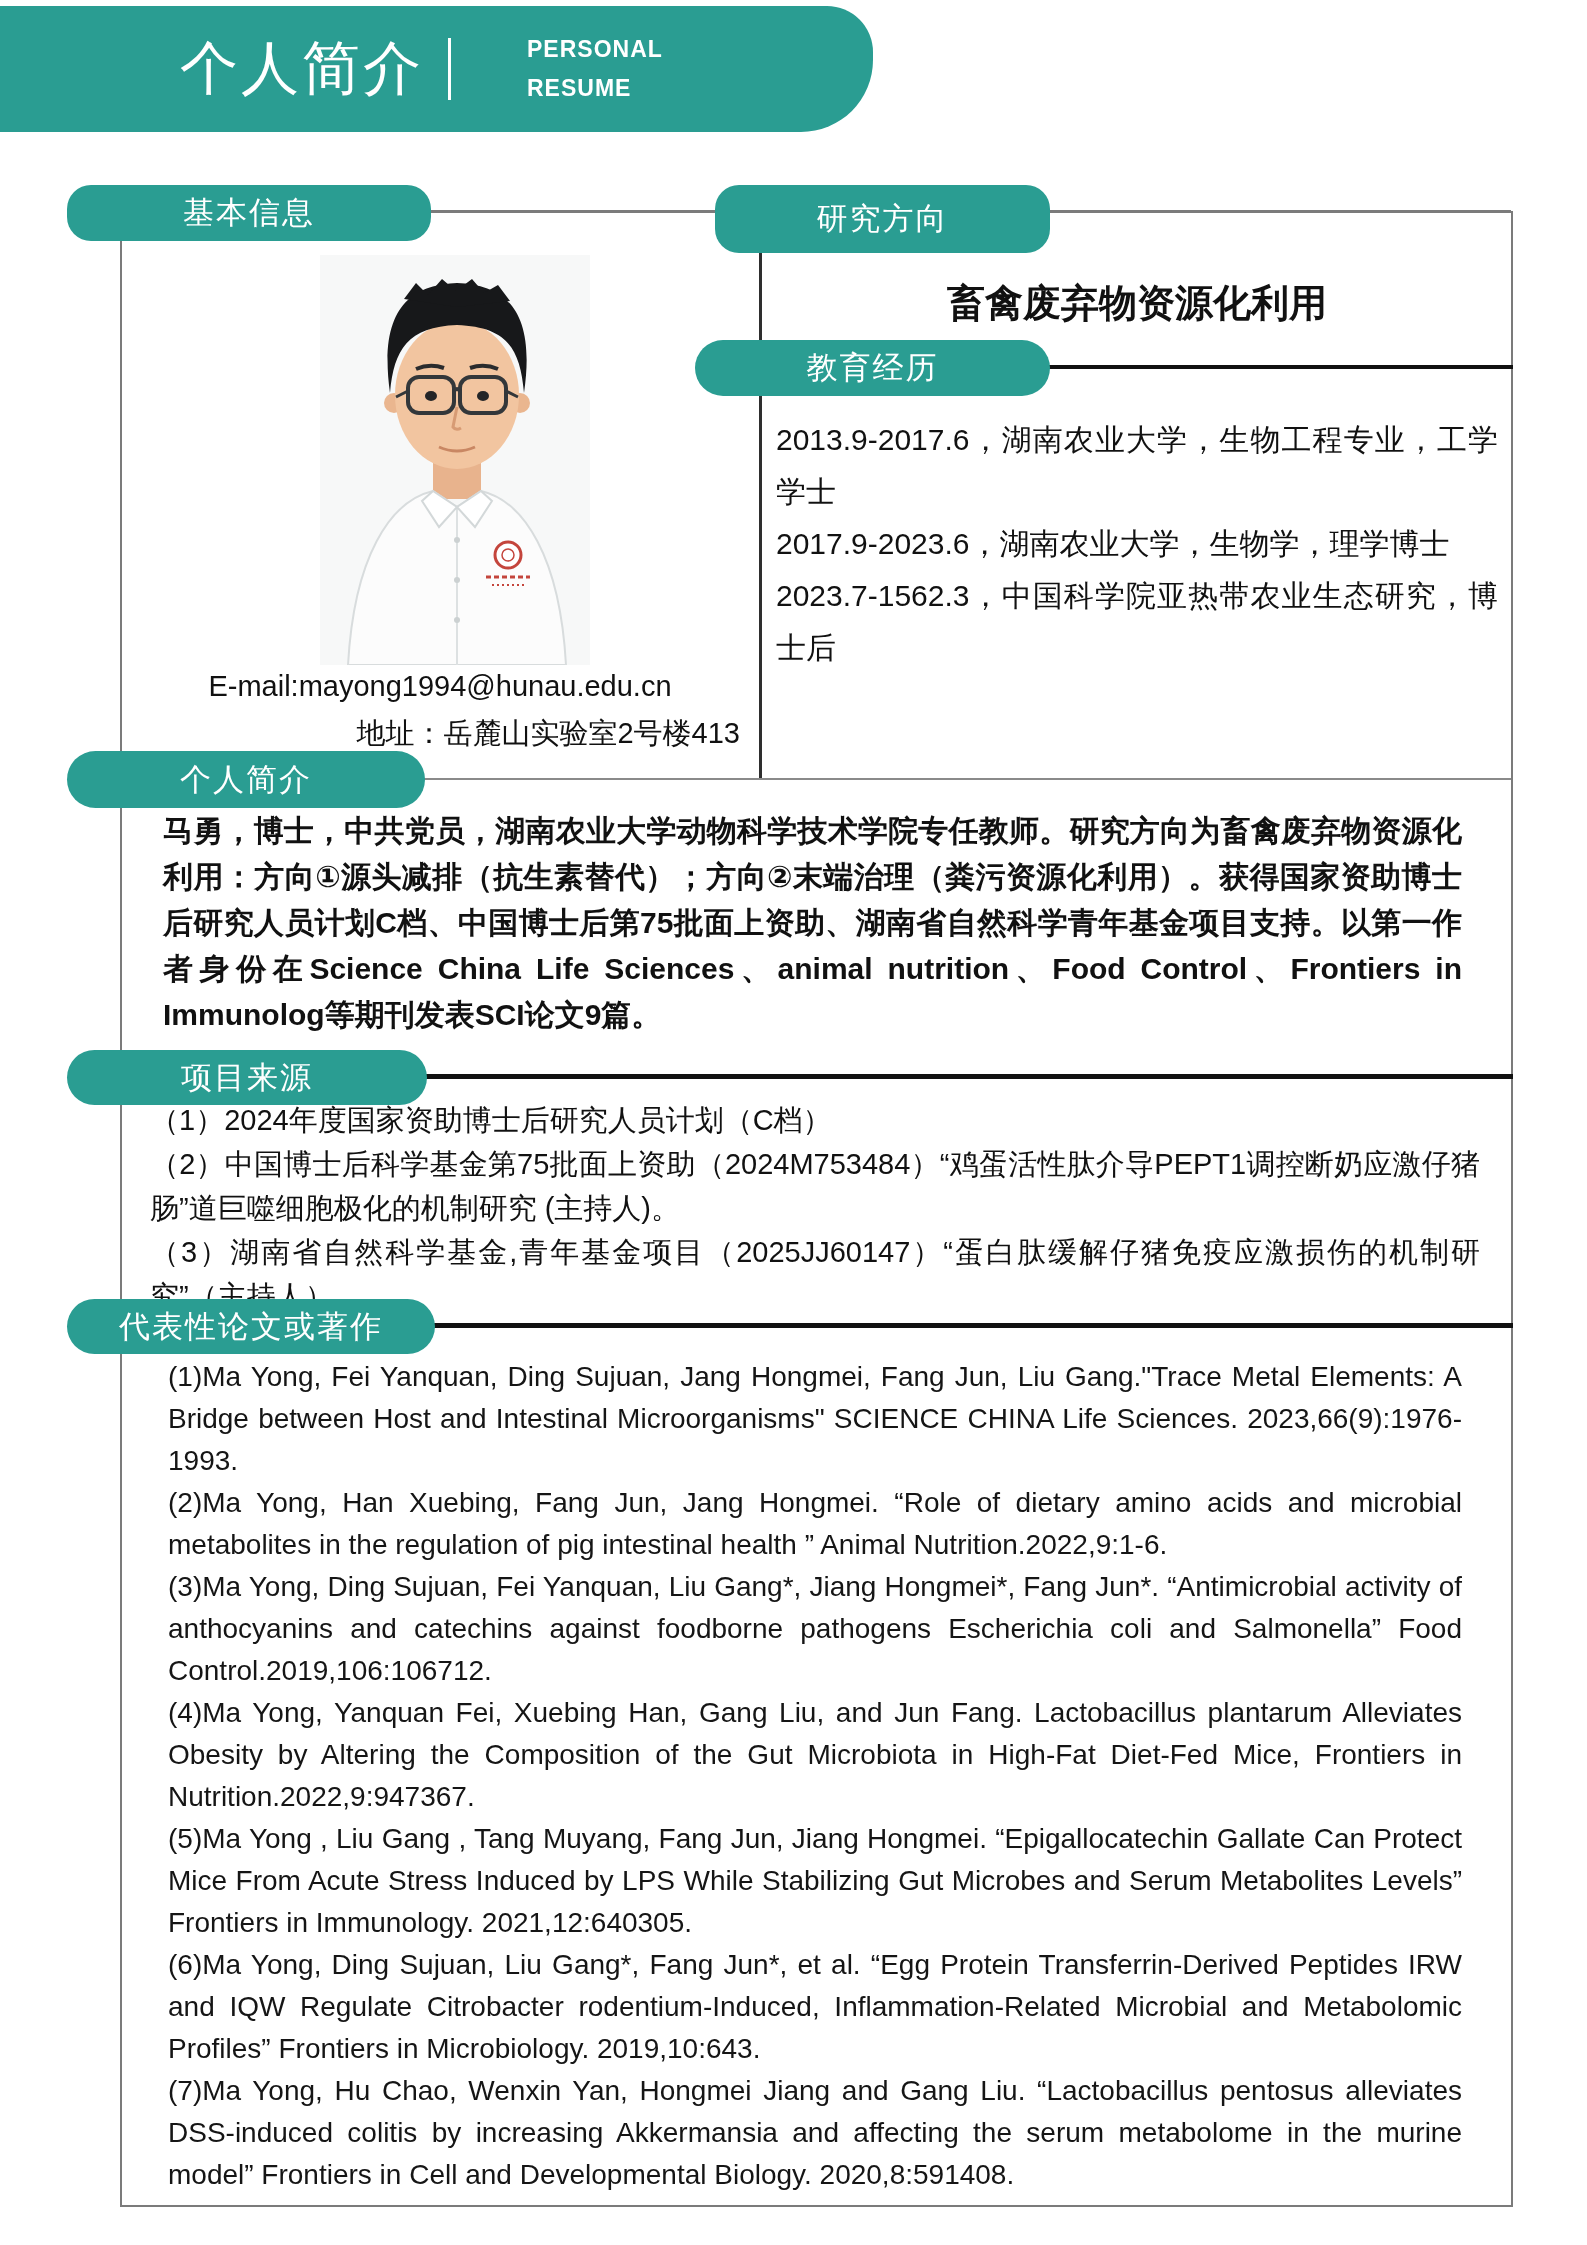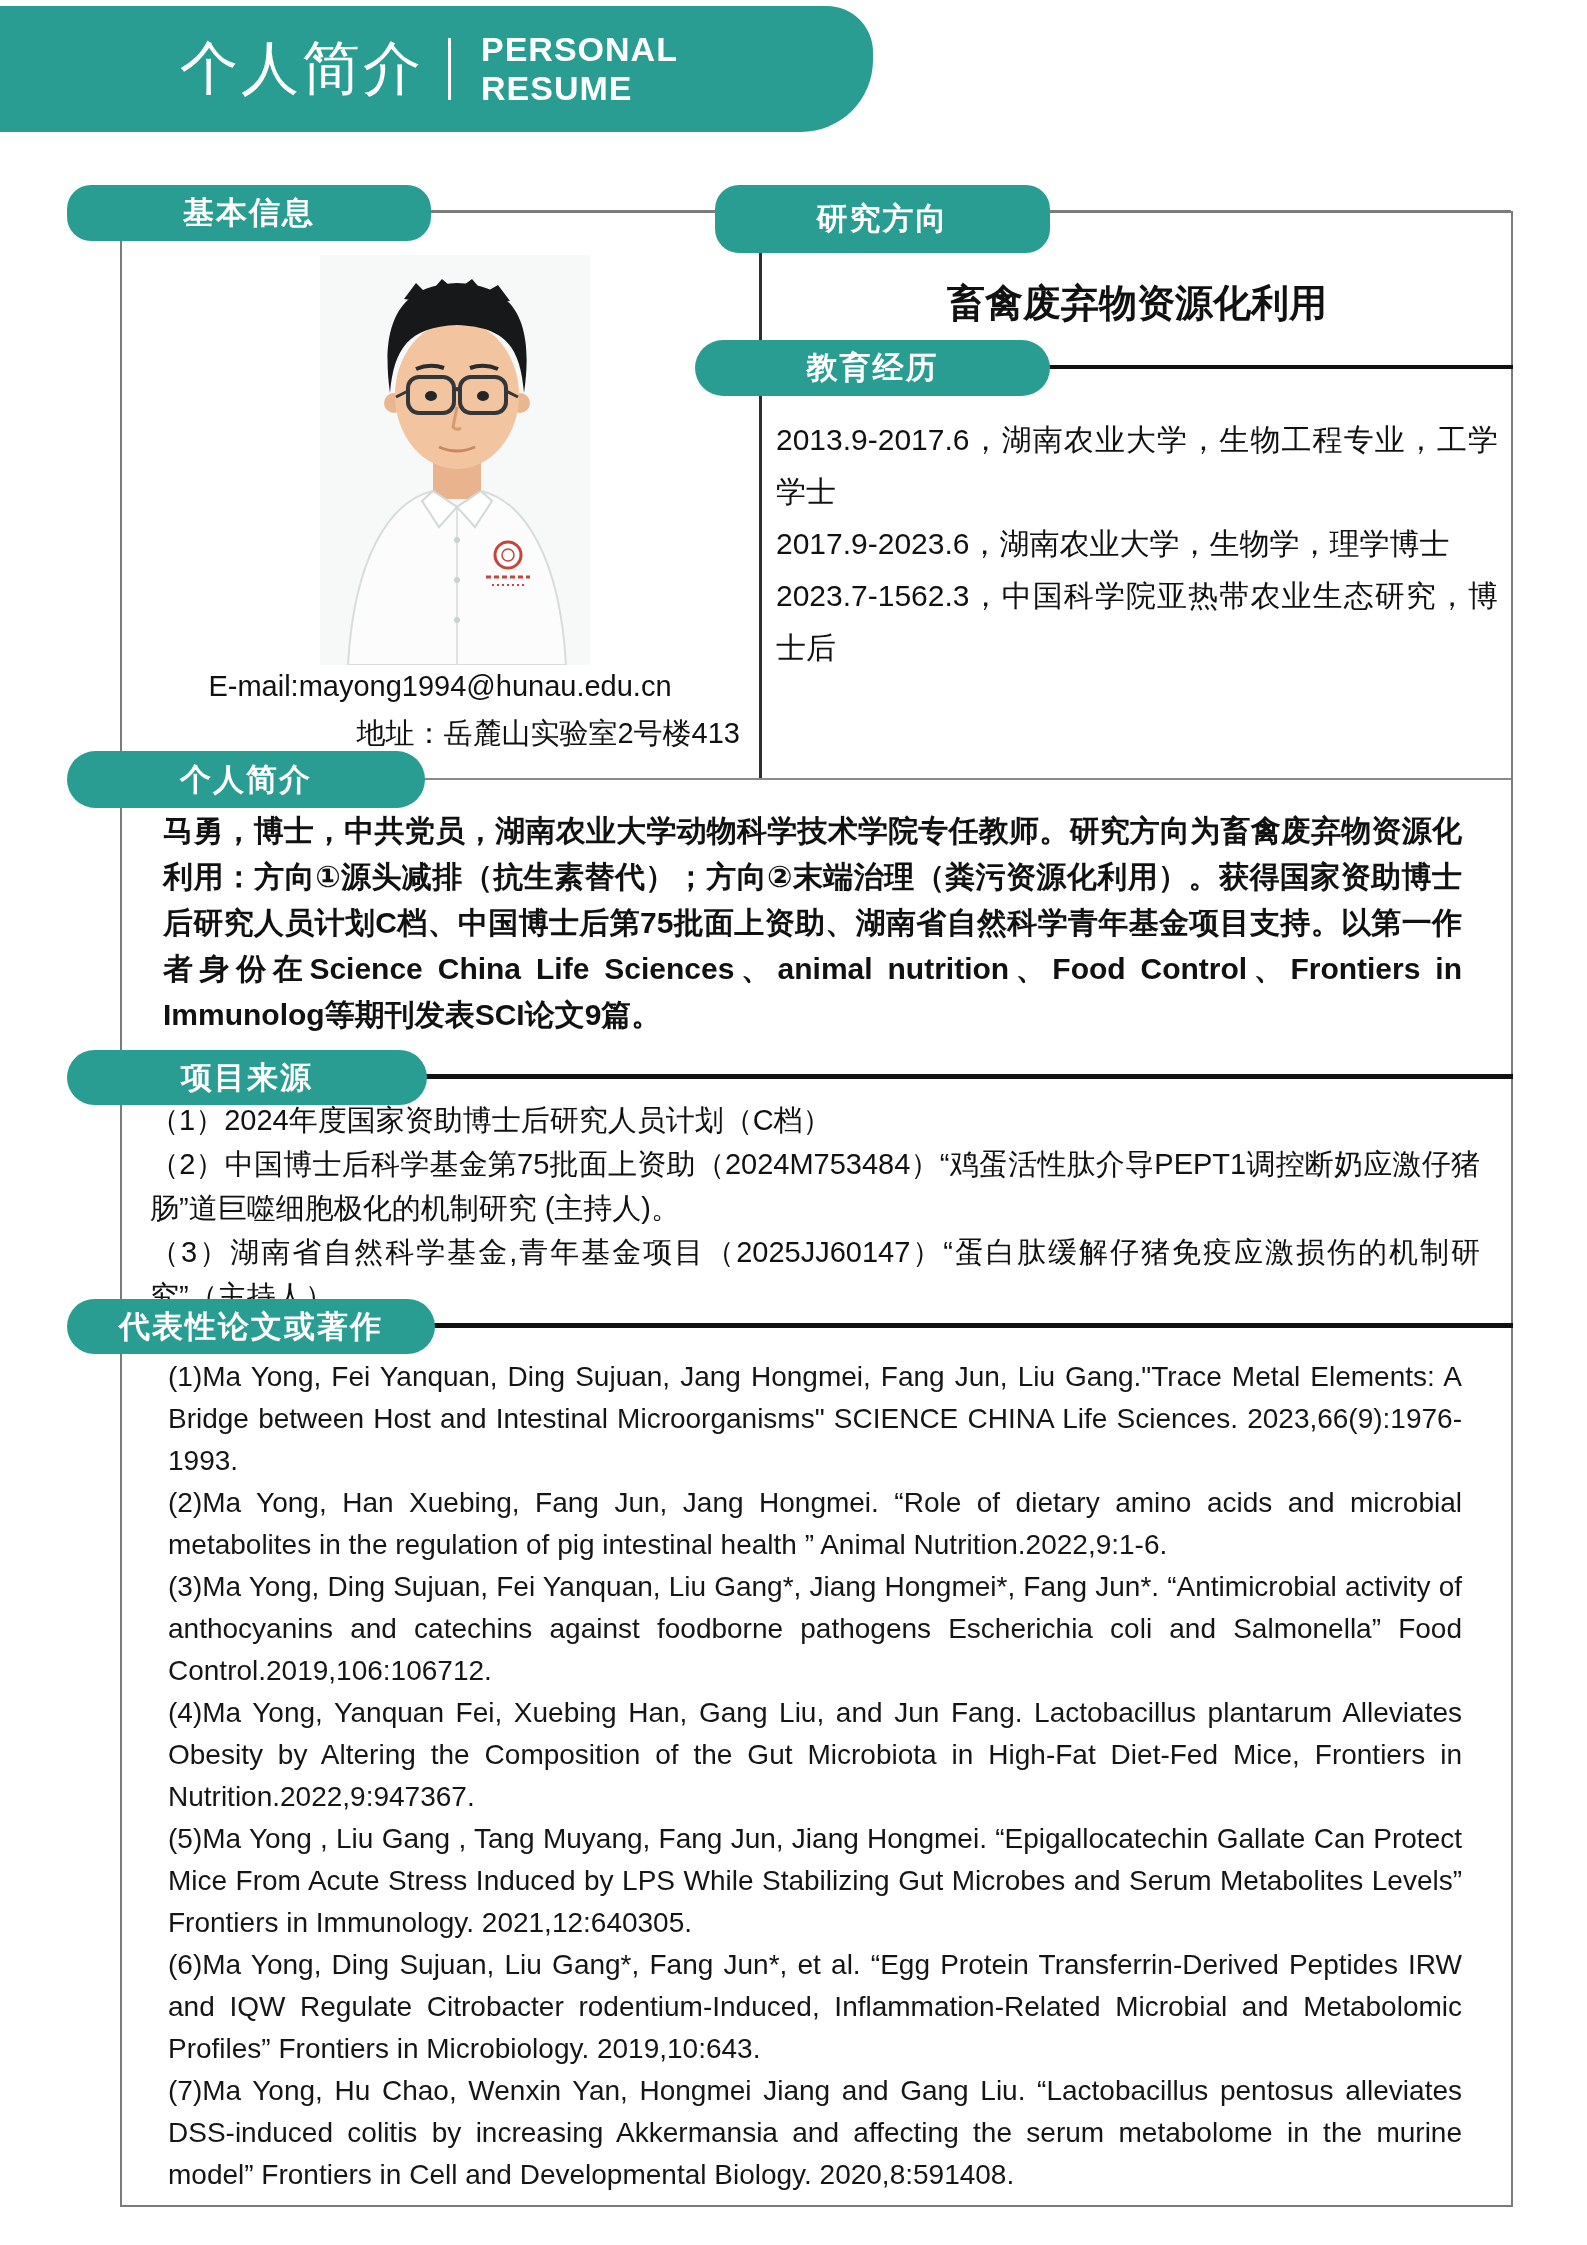--- a/index.html
+++ b/index.html
@@ -12,37 +12,37 @@
     overflow:hidden;
   }
   
   .header-block {
     position:absolute; left:0; top:6px; width:873px; height:126px;
     background:var(--teal); border-radius:0 46px 72px 0;
     display:flex; align-items:center; z-index:6;
   }
   .header-cn { margin-left:180px; font-size:58px; color:#fff; letter-spacing:3px; font-weight:400; }
   .header-divider { width:3px; height:62px; background:#fff; margin:0 30px 0 24px; }
-  .header-en { color:#fff; font-weight:700; font-size:34px; line-height:39px; letter-spacing:1px; }
+  .header-en { color:#fff; font-weight:700; font-size:23px; line-height:39px; letter-spacing:1px;margin-left:46px; }
   
   .outer-box {
     position:absolute; left:120px; top:211px; width:1393px; height:1996px;
     border:2px solid #7b7b7b; z-index:0;
   }
   .v-divider { position:absolute; left:759px; top:211px; width:3px; height:567px; background:#2e2e2e; z-index:1; }
   .hline { position:absolute; z-index:1; }
   .line-top-upper   { left:122px; top:210px; width:1389px; height:2px; background:#7b7b7b; }
   .line-profile-top { left:122px; top:778px; width:1389px; height:2px; background:#8a8a8a; }
   .line-edu      { left:761px; top:365px;  width:752px; height:4px; background:#111; }
   .line-projects { left:425px; top:1074px; width:1088px; height:5px; background:#111; }
   .line-papers   { left:432px; top:1323px; width:1081px; height:5px; background:#111; }
   
   .pill {
     position:absolute; background:var(--teal); color:#fff;
-    font-weight:700; font-size:31px; letter-spacing:2px;
+    font-weight:400; font-size:31px; letter-spacing:2px;
     display:flex; align-items:center; justify-content:center;
     z-index:5;
   }
   .pill-basic    { left:67px;  top:185px;  width:364px; height:56px; border-radius:24px; }
   .pill-research { left:715px; top:185px;  width:335px; height:68px; border-radius:24px; }
   .pill-edu      { left:695px; top:340px;  width:355px; height:56px; border-radius:28px; }
   .pill-profile  { left:67px;  top:751px;  width:358px; height:57px; border-radius:29px; }
   .pill-projects { left:67px;  top:1050px; width:360px; height:55px; border-radius:28px;text-align:right; }
   .pill-papers   { left:67px;  top:1299px; width:368px; height:55px; border-radius:28px; }
   

